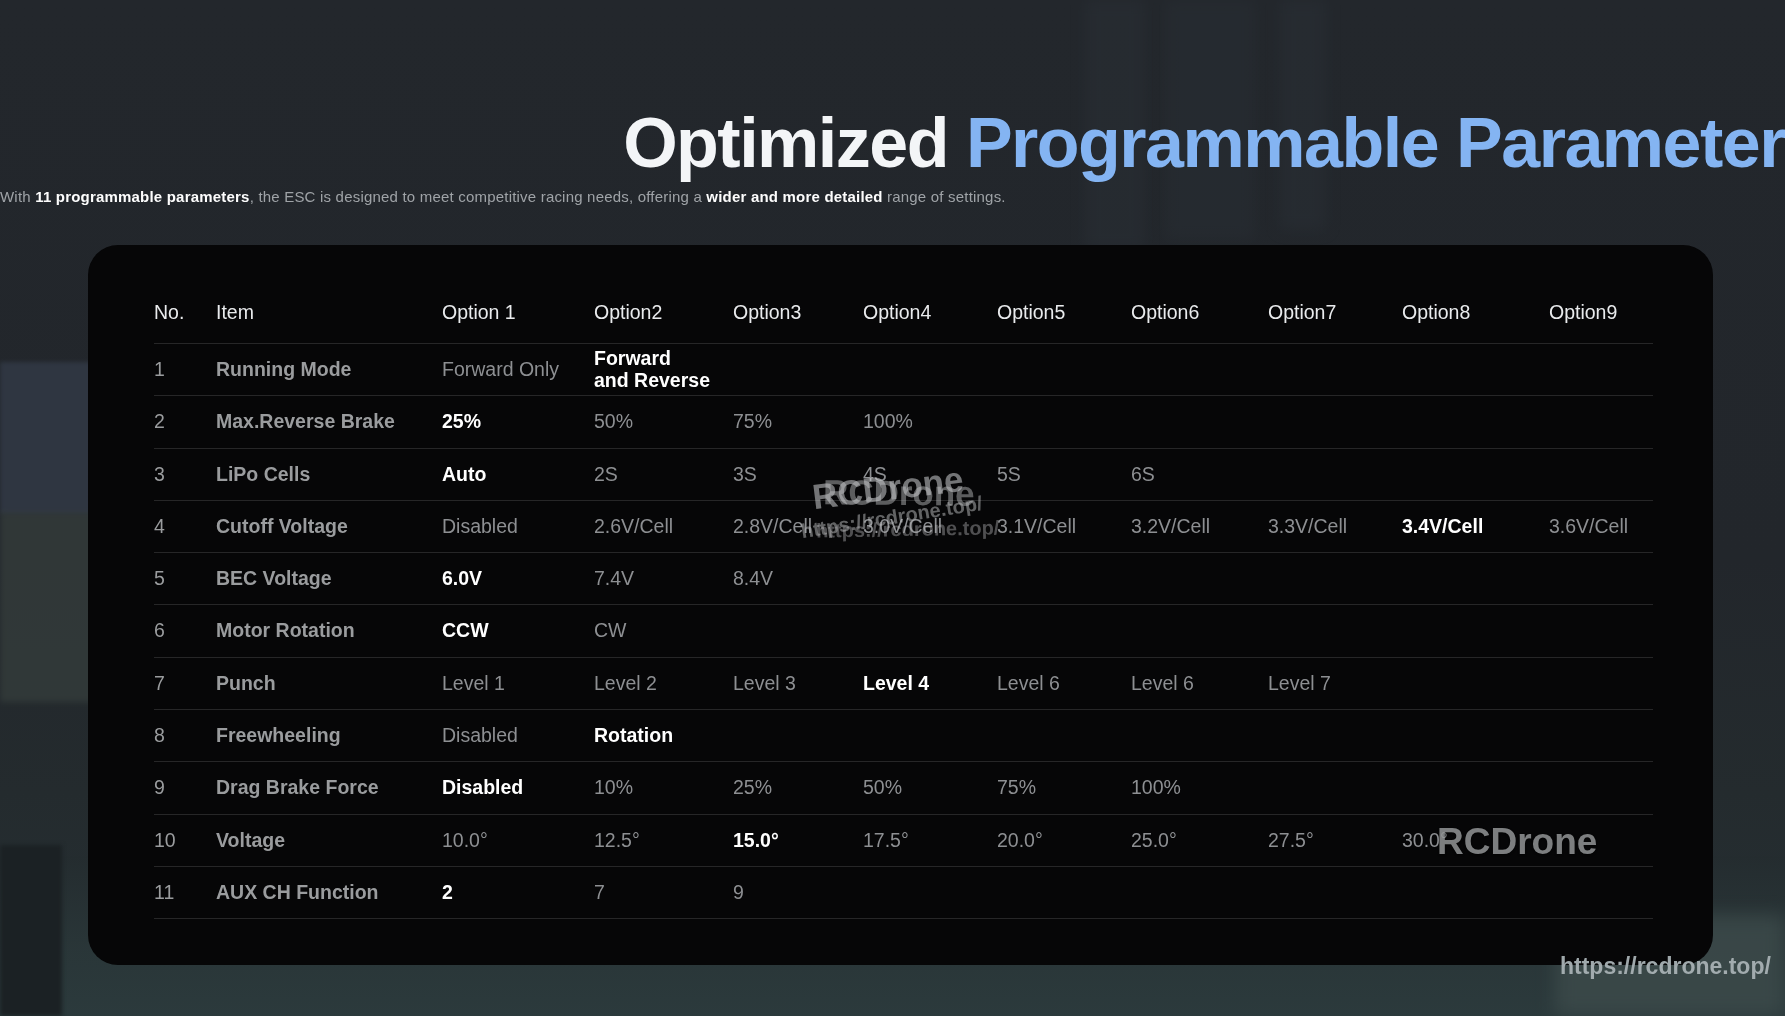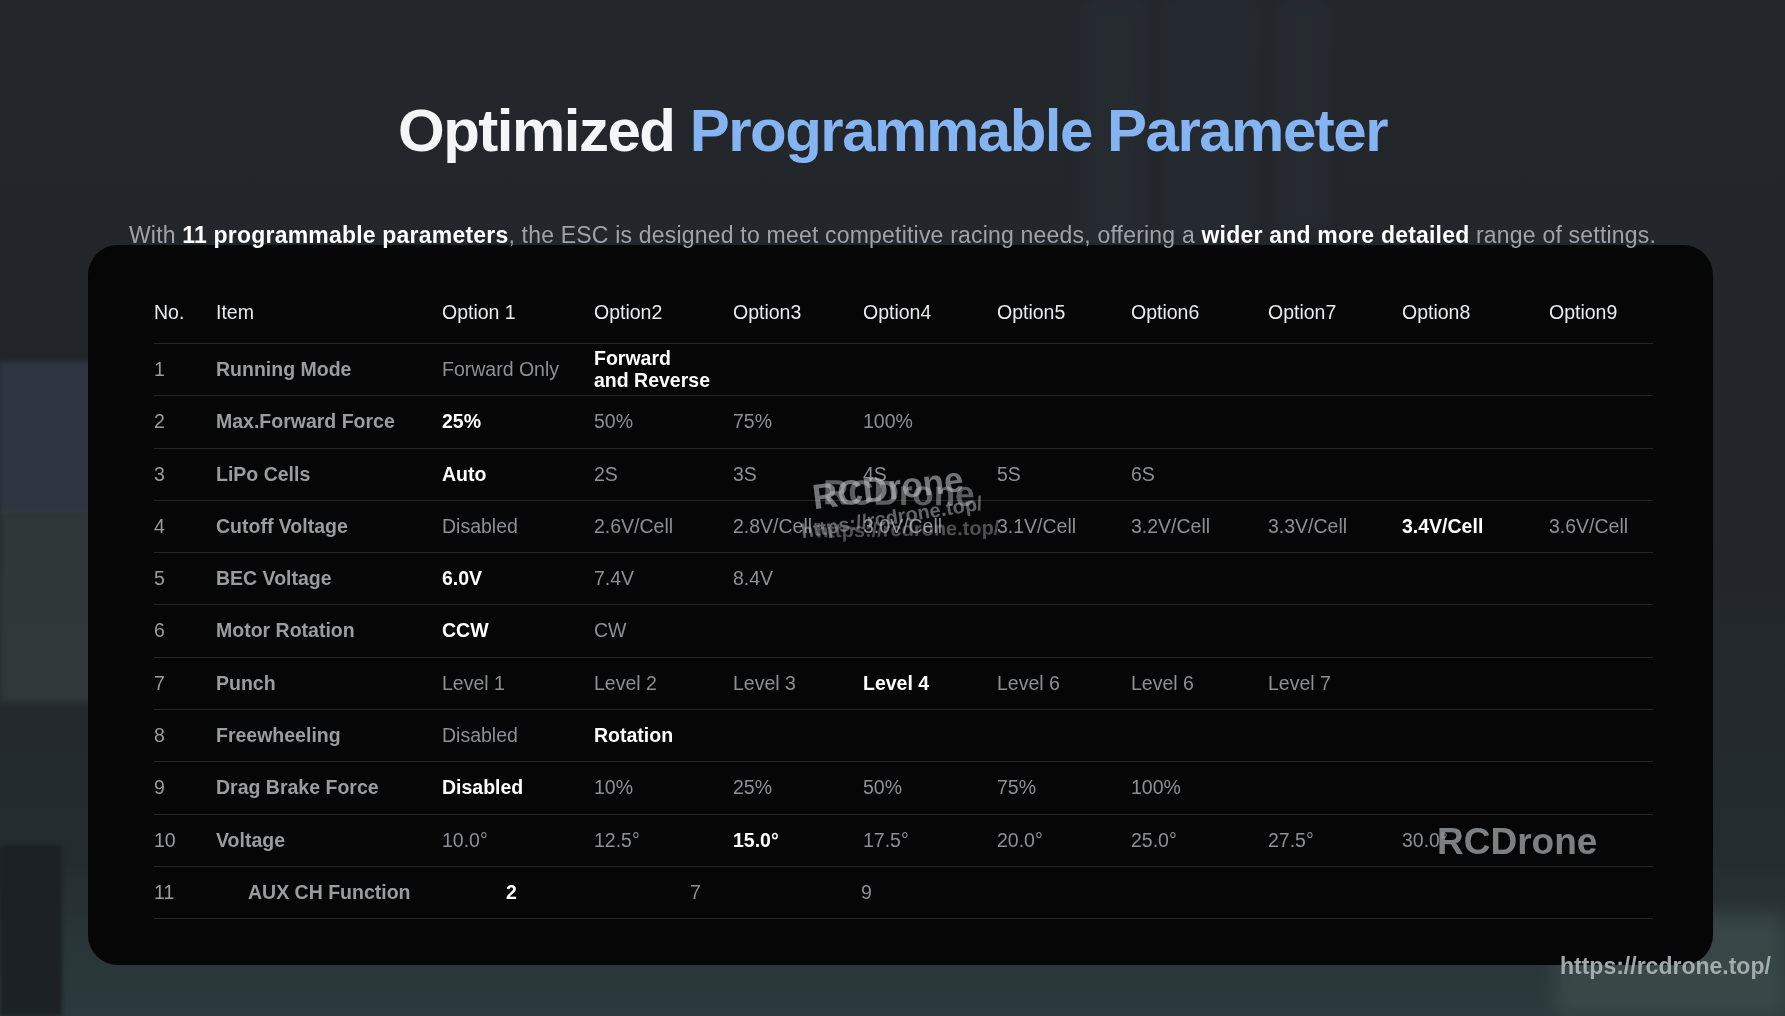--- a/index.html
+++ b/index.html
@@ -17,43 +17,43 @@
   .bg-p2{left:1165px;width:90px;height:240px;opacity:.45;}
   .bg-p3{left:1280px;width:46px;height:230px;}
   .bg-bldg-blue{position:absolute;left:0;top:362px;width:92px;height:152px;background:#353d4b;opacity:.7;filter:blur(2px);}
   .bg-bldg-green{position:absolute;left:0;top:512px;width:96px;height:190px;background:#3a4340;opacity:.6;filter:blur(3px);}
   .bg-water{position:absolute;left:0;top:856px;width:100%;height:160px;
     background:linear-gradient(180deg,#242c2f 0%,#2a3739 60%,#2c3b3d 100%);opacity:.9;}
   .bg-water-glint{position:absolute;left:1555px;top:915px;width:230px;height:101px;background:#3d4b4b;opacity:.8;filter:blur(9px);}
   .bg-dock{position:absolute;left:0;top:845px;width:62px;height:171px;background:#1b2124;filter:blur(2px);}
   
   .title{
-    position:absolute;z-index:2;top:58px;left:0;width:100%;text-align:center;
-    font-size:60px;font-weight:700;letter-spacing:-1.5px;color:#f3f5f7;line-height:1.1;white-space:nowrap;
+    position:absolute;z-index:2;top:58px;left:0;width:100%;text-align:right;
+    font-size:70px;font-weight:700;letter-spacing:-1.5px;color:#f3f5f7;line-height:1.1;white-space:nowrap;
   }
   .title .blue{color:#84b4f2;}
   .subtitle{
-    position:absolute;z-index:2;top:199px;left:0;width:100%;text-align:center;
-    font-size:23px;color:#9fa3a7;letter-spacing:.2px;white-space:nowrap;
+    position:absolute;z-index:2;top:173px;left:0;width:100%;
+    font-size:15px;color:#9fa3a7;letter-spacing:.2px;white-space:nowrap;
   }
   .subtitle .b{color:#fdfdfd;font-weight:700;}
   
   .card{
     position:absolute;z-index:1;left:88px;top:245px;width:1625px;height:720px;
     background:#060607;border-radius:30px;box-sizing:border-box;
   }
   .param-table{position:absolute;left:66px;top:0;width:1499px;}
   .trow{
     display:grid;
     grid-template-columns:62px 226px 152px 139px 130px 134px 134px 137px 134px 147px auto;
     align-items:center;height:51.3px;
     border-top:1px solid rgba(255,255,255,.13);
   }
   .trow.head{height:98px;border-top:none;padding-top:38px;box-sizing:border-box;}
-  .trow.last{border-bottom:1px solid rgba(255,255,255,.13);gap:32px;}
+  .trow.last{border-bottom:1px solid rgba(255,255,255,.13);}
   .cell{font-size:19.5px;color:#8d8f92;padding-right:10px;white-space:pre-line;line-height:1.1;}
   .cell.hd{color:#e9ebed;font-size:19.5px;}
   .cell.no{color:#9a9c9e;}
   .cell.item{color:#9a9c9e;font-weight:bold;}
   .cell.sel{color:#ffffff;font-weight:600;}
   
   .wm{position:absolute;z-index:3;pointer-events:none;white-space:nowrap;}
   .wm-center{left:812px;top:466px;width:260px;height:90px;}
   .wm-brand{position:absolute;font-size:35px;font-weight:700;color:rgba(205,207,209,.55);}
   .wm-brand.g1{left:0;top:2px;transform:rotate(-7deg);}
@@ -110,21 +110,21 @@
           <div class="cell opt"></div>
           <div class="cell opt"></div>
           <div class="cell opt"></div>
           <div class="cell opt"></div>
           <div class="cell opt"></div>
           <div class="cell opt"></div>
           <div class="cell opt"></div>
         </div>
         <div class="trow">
           <div class="cell no">2</div>
-          <div class="cell item">Max.Forward Force</div>
+          <div class="cell item">Max.Reverse Brake</div>
           <div class="cell sel">25%</div>
           <div class="cell opt">50%</div>
           <div class="cell opt">75%</div>
           <div class="cell opt">100%</div>
           <div class="cell opt"></div>
           <div class="cell opt"></div>
           <div class="cell opt"></div>
           <div class="cell opt"></div>
           <div class="cell opt"></div>
         </div>

